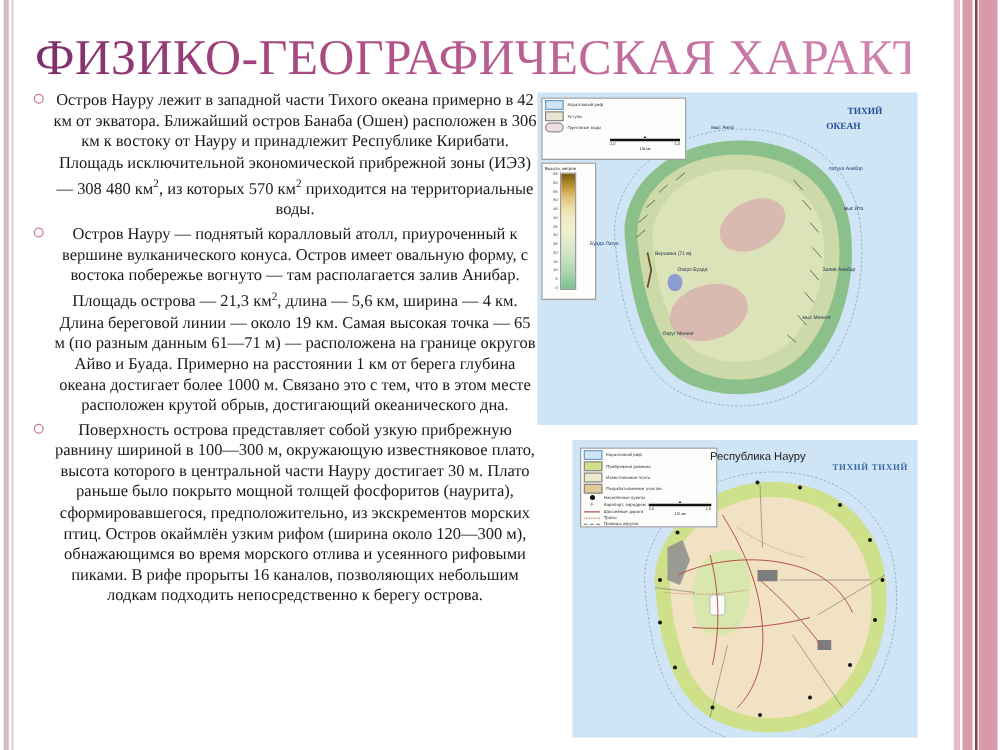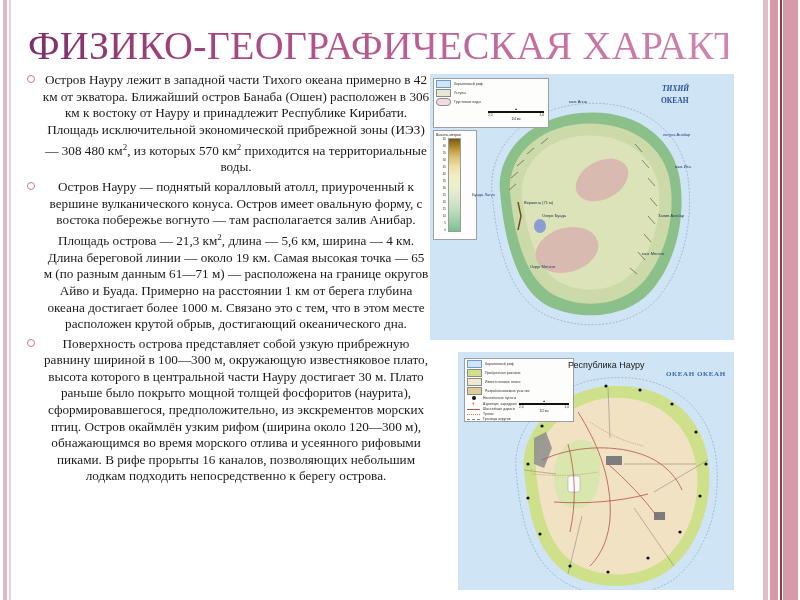--- a/index.html
+++ b/index.html
@@ -202,21 +202,21 @@
           <div>20</div>
           <div>15</div>
           <div>10</div>
           <div>5</div>
           <div>0</div>
         </div>
       <div class="elev-ramp" style="height:92px;"></div>
     </div>
   </div>
 
-  <div class="map-label ocean" style="left:232px;top:10px;font-size:7.5px;font-style:italic;">ТИХИЙ</div>
+  <div class="map-label ocean" style="left:248px;top:10px;font-size:7.5px;">ТИХИЙ</div>
   <div class="map-label ocean" style="left:231px;top:22px;font-size:7.5px;">ОКЕАН</div>
   <div class="map-label dark" style="left:139px;top:25px;font-size:4px;">мыс Анна</div>
   <div class="map-label" style="left:233px;top:58px;font-size:4px;">лагуна Анибар</div>
   <div class="map-label dark" style="left:245px;top:90px;font-size:4px;">мыс Ита</div>
   <div class="map-label dark" style="left:228px;top:139px;font-size:4px;">Залив Анибар</div>
   <div class="map-label dark" style="left:212px;top:177px;font-size:4px;">мыс Мененг</div>
   <div class="map-label" style="left:42px;top:118px;font-size:4px;">Буада Лагун</div>
   <div class="map-label dark" style="left:112px;top:139px;font-size:4px;">Озеро Буада</div>
   <div class="map-label dark" style="left:100px;top:190px;font-size:4px;">Округ Мененг</div>
   <div class="map-label dark" style="left:94px;top:126px;font-size:4px;">Вершина (71 м)</div>
@@ -315,14 +315,14 @@
       <div class="scale-bar"></div>
       <div style="display:flex;justify-content:space-between;">
         <span class="scale-lbl">2,0</span>
         <span class="scale-lbl">1,0</span>
       </div>
       <div style="text-align:center;" class="scale-lbl">1/2 км</div>
     </div>
   </div>
 
   <div class="map-title" style="left:110px;top:8px;font-size:9px;text-align:right;">Республика Науру</div>
-  <div class="map-label ocean" style="left:208px;top:18px;font-size:7px;letter-spacing:0.6px;color:#3a6aa8;">ОКЕАН ОКЕАН</div>
+  <div class="map-label ocean" style="left:208px;top:18px;font-size:7px;letter-spacing:0.6px;color:#3a6aa8;">ТИХИЙ ТИХИЙ</div>
 </div>
 
 </body></html>

